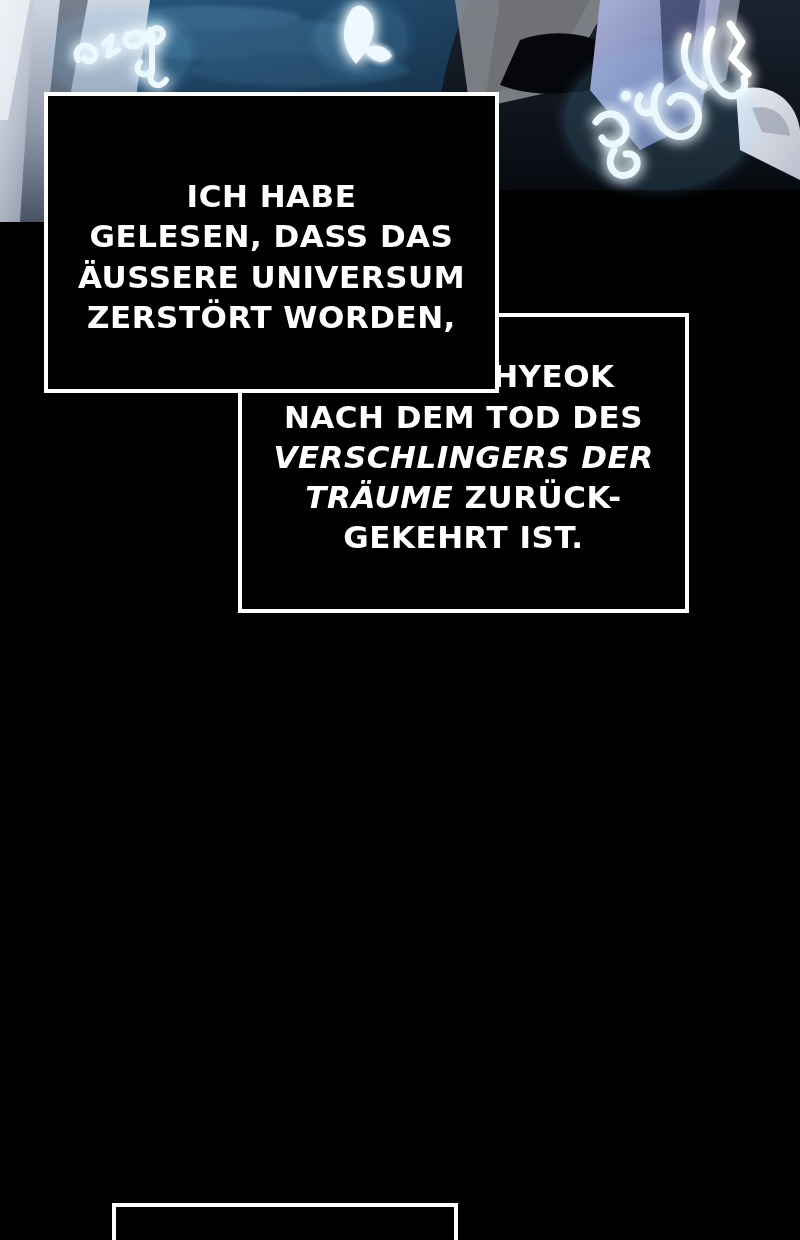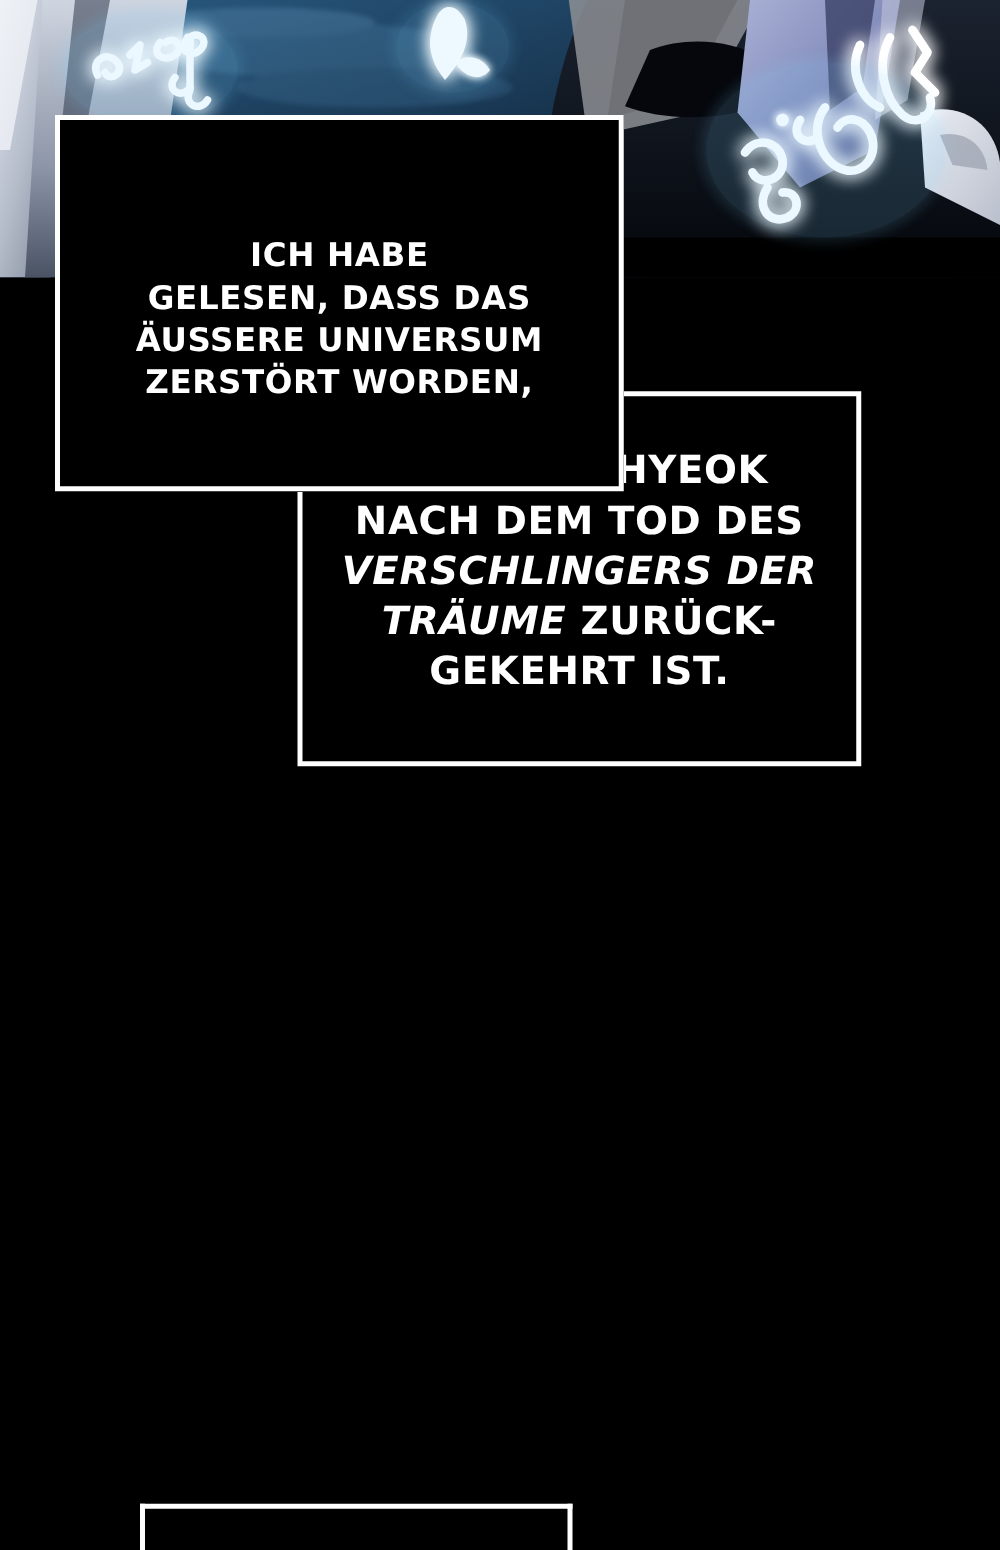--- a/index.html
+++ b/index.html
@@ -58,21 +58,21 @@
   }
 
   #bubble-1 {
     left: 44px;
     top: 92px;
     width: 455px;
     height: 301px;
     z-index: 3;
   }
   #bubble-1 .bubble-text {
-    font-size: 26px;
+    font-size: 31px;
     transform: translateY(14px);
   }
 
   #bubble-2 {
     left: 238px;
     top: 313px;
     width: 451px;
     height: 300px;
     z-index: 2;
   }

